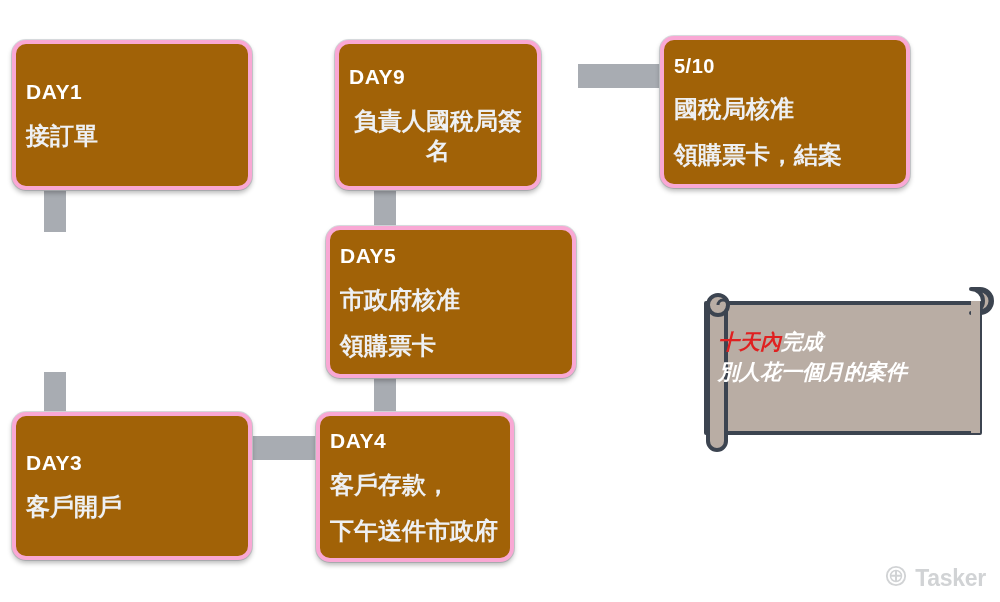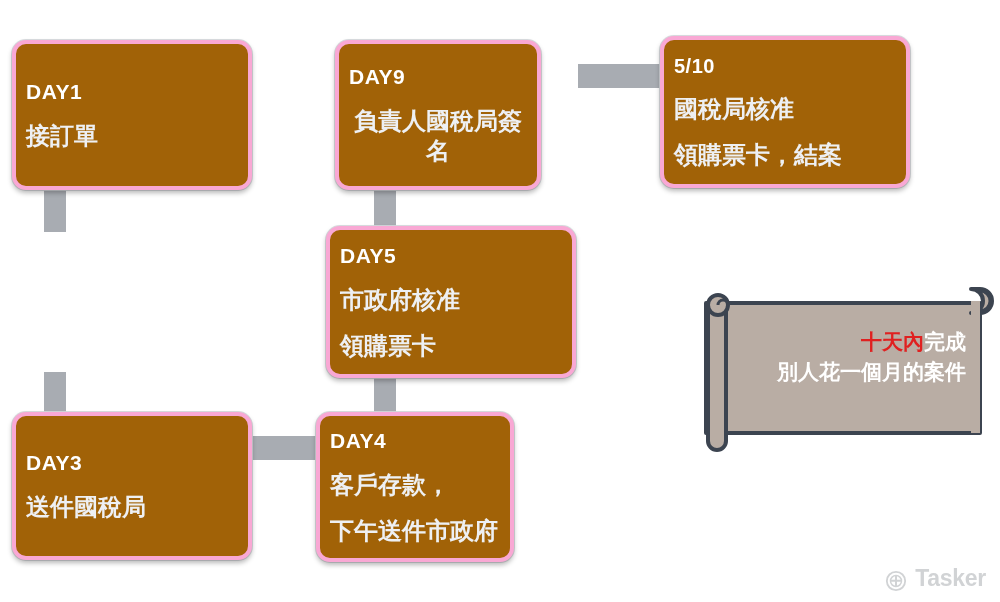--- a/index.html
+++ b/index.html
@@ -74,40 +74,41 @@
 
   
   #scroll-banner {
     position: absolute;
     left: 688px; top: 283px;
     width: 310px; height: 172px;
   }
   #scroll-banner svg { display:block; width: 100%; height: 100%; }
   #scroll-text {
     position: absolute;
-    left: 18px; top: 44px;
+    left: 30px; top: 44px;
     width: 260px;
-    text-align: right;
+    text-align: left;
     line-height: 1.45;
     pointer-events: none;
+    font-style: italic;
   }
   #scroll-text .line {
     font-size: 21px;
     font-weight: bold;
     color: #ffffff;
     white-space: nowrap;
   }
   #scroll-text .hl { color: #e02020; }
 
   
   #watermark {
     position: absolute;
     right: 14px; bottom: 10px;
     display: flex;
-    align-items: flex-end;
+    align-items: flex-start;
     gap: 8px;
     opacity: 0.95;
   }
   #watermark .wm-text {
     font-size: 23px;
     font-weight: bold;
     color: #cfd1d3;
     letter-spacing: -0.3px;
   }
   #watermark svg { display:block; }
@@ -142,21 +143,21 @@
 
 
   <div class="node" id="node-day5">
     <div class="day">DAY5</div>
     <div class="desc">市政府核准</div>
     <div class="desc">領購票卡</div>
   </div>
 
   <div class="node" id="node-day3">
     <div class="day">DAY3</div>
-    <div class="desc">送件國稅局</div>
+    <div class="desc">客戶開戶</div>
   </div>
 
   <div class="node" id="node-day4">
     <div class="day">DAY4</div>
     <div class="desc">客戶存款，</div>
     <div class="desc">下午送件市政府</div>
   </div>
 
   <div id="scroll-banner">
     <svg viewBox="0 0 310 172" xmlns="http://www.w3.org/2000/svg">

